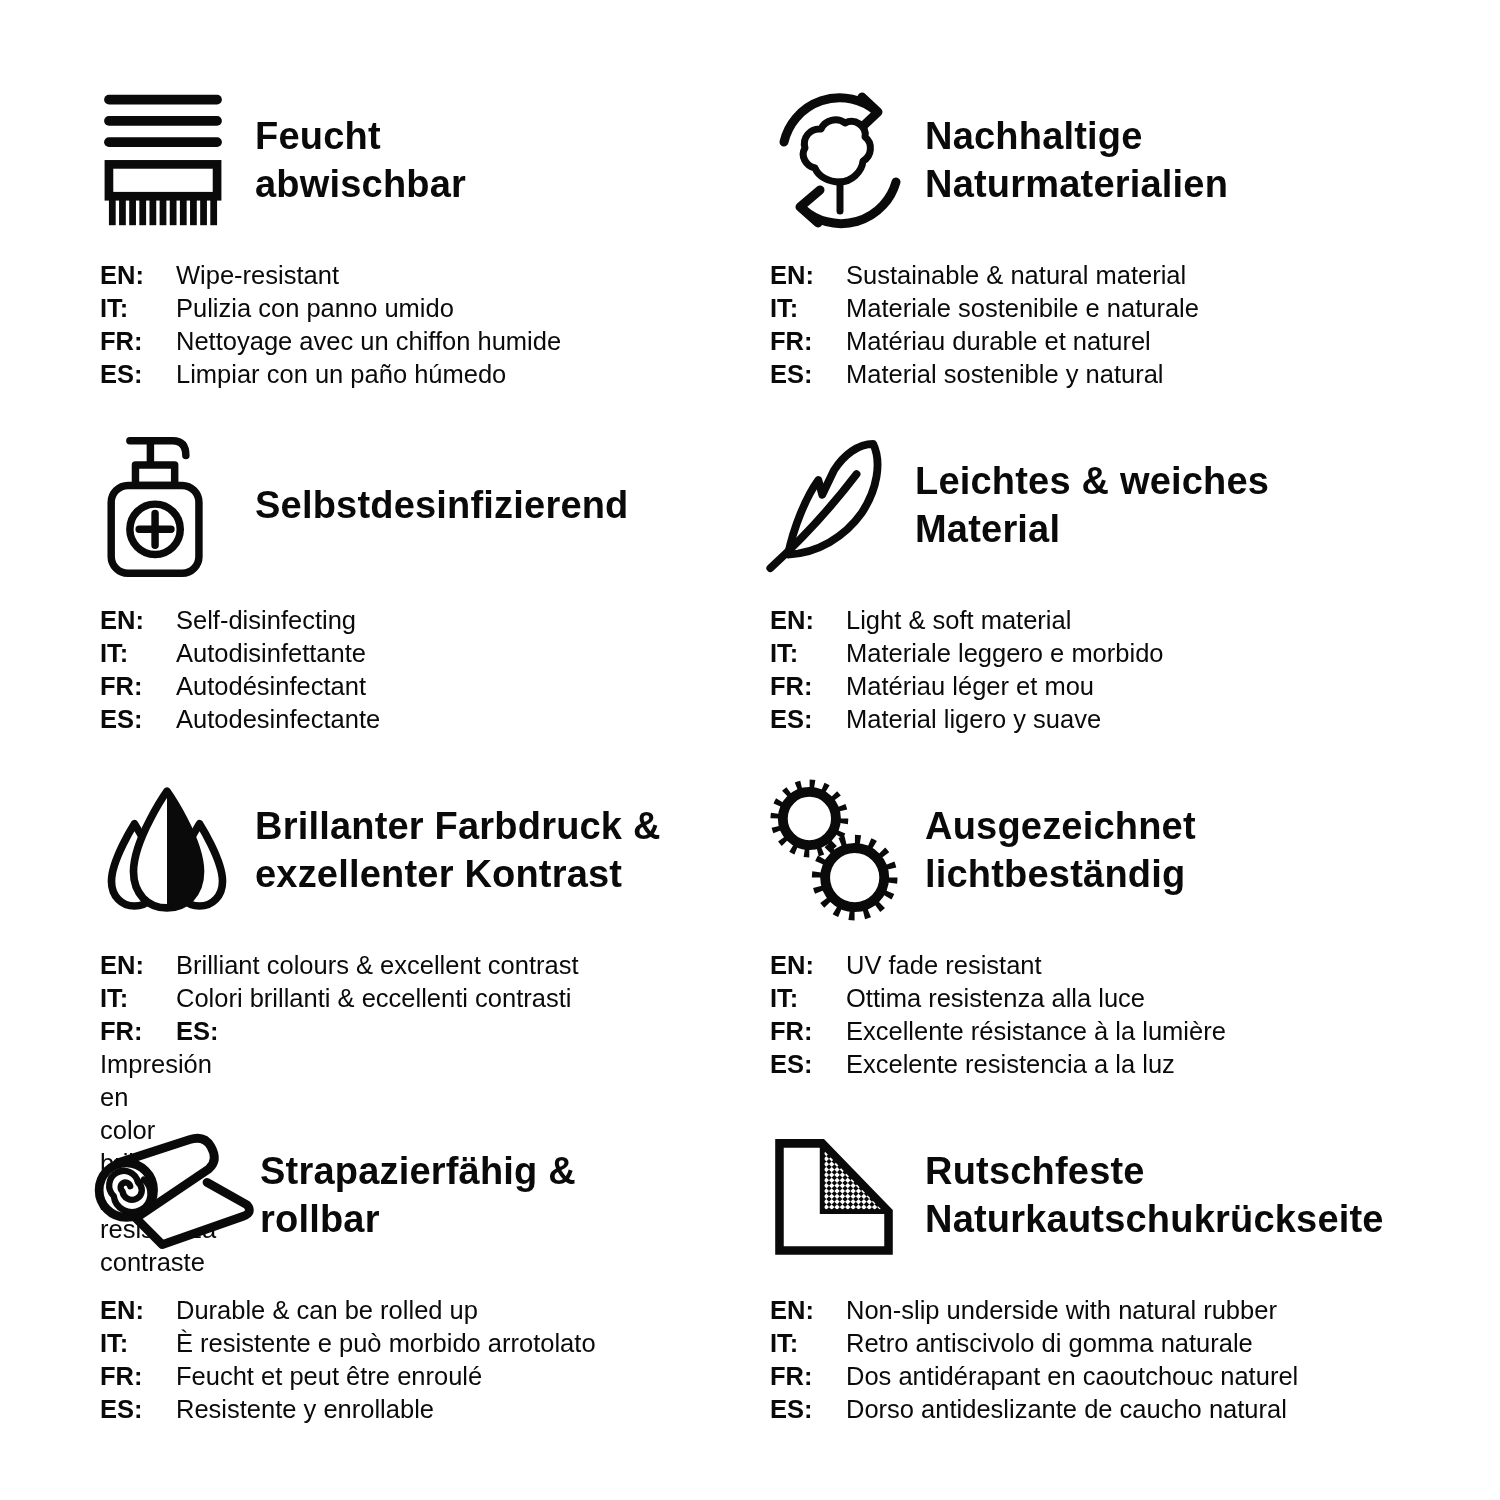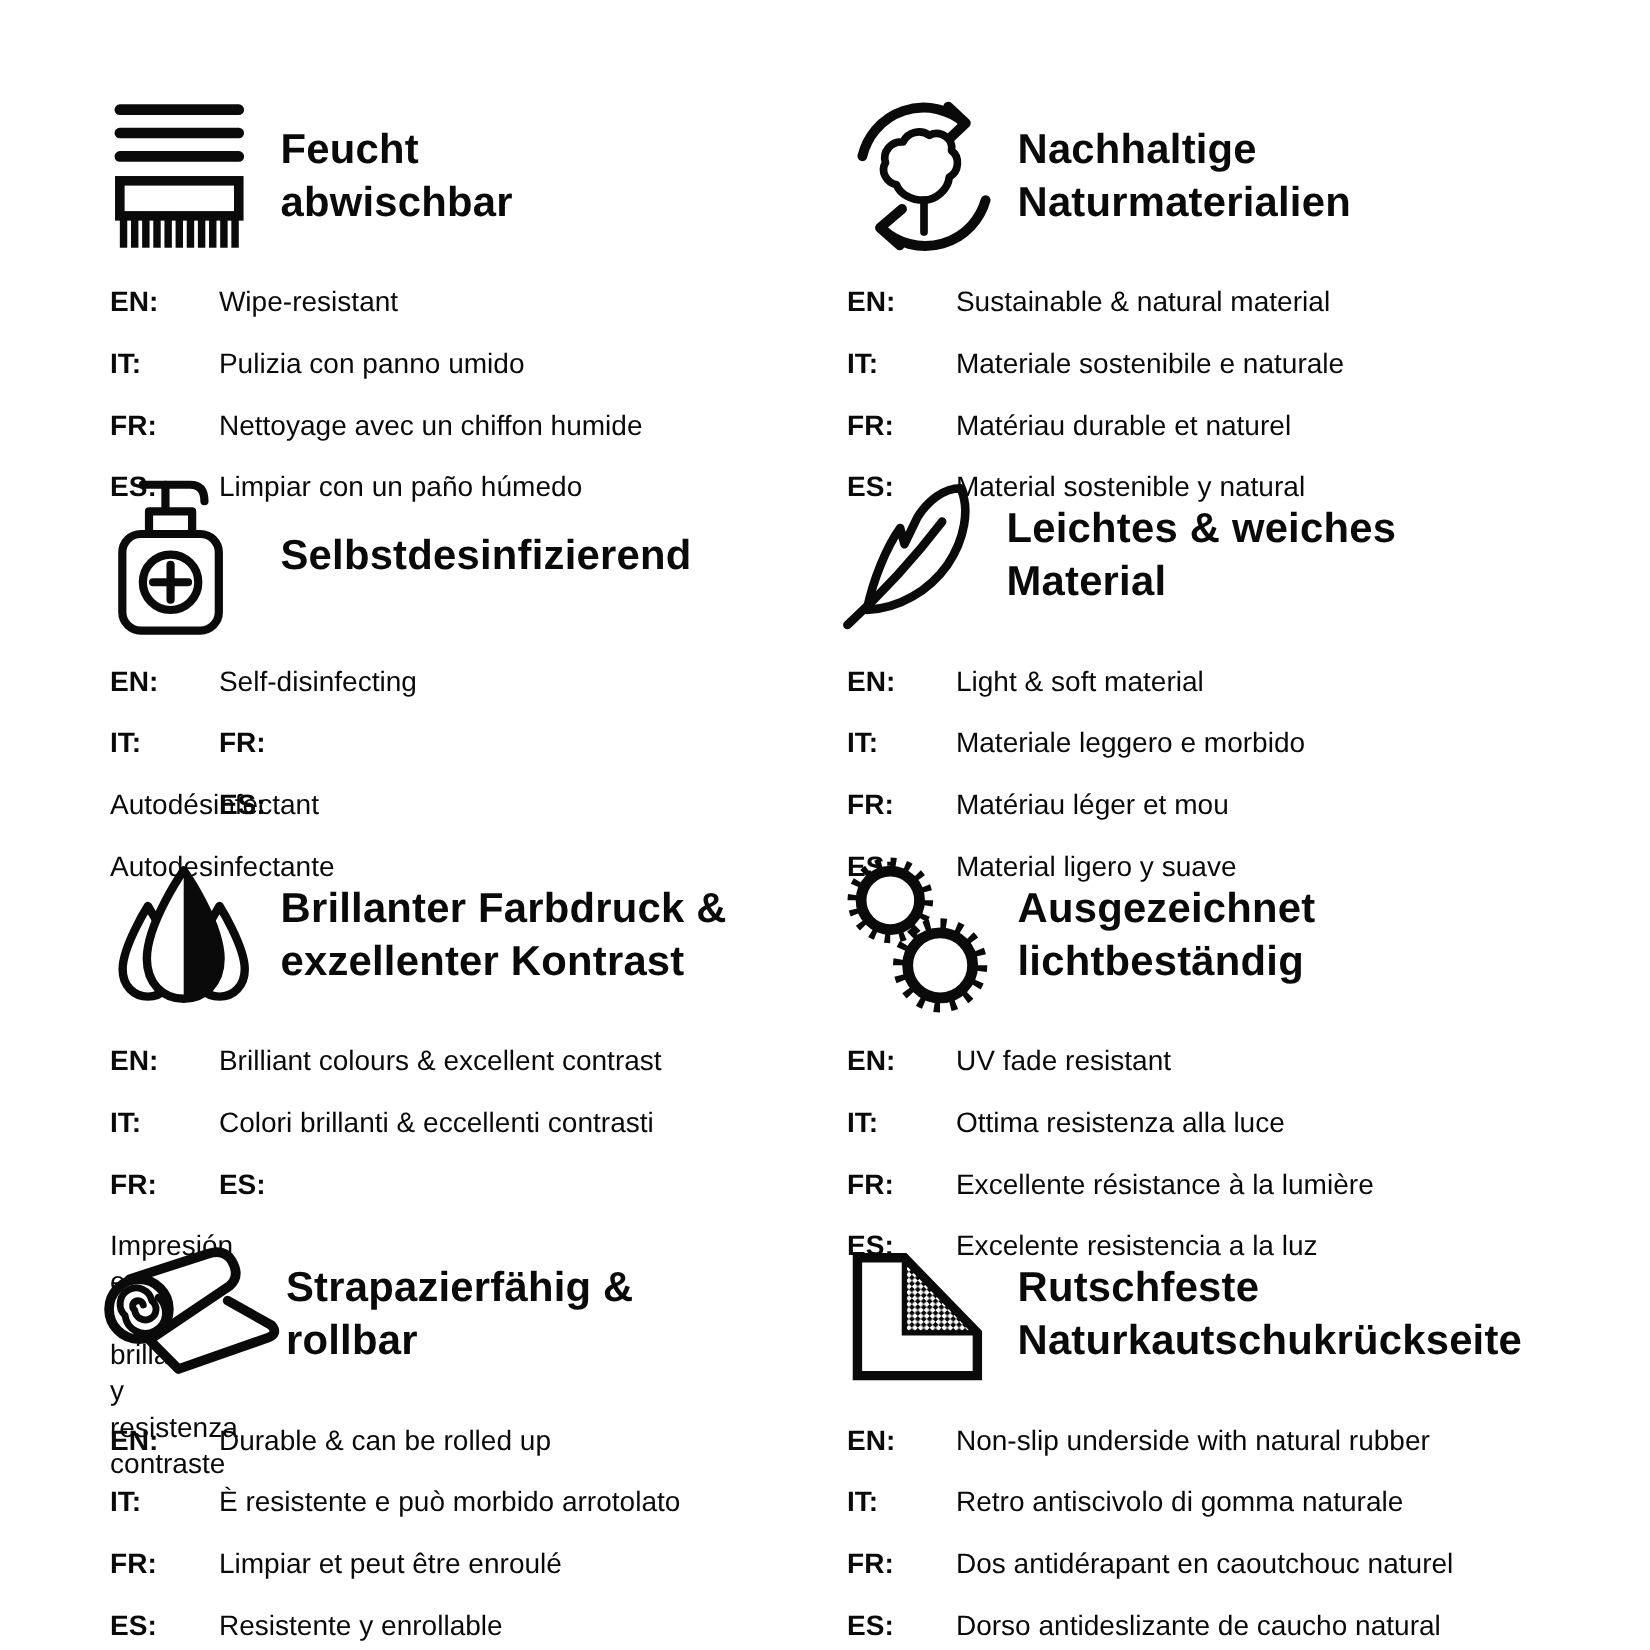--- a/index.html
+++ b/index.html
@@ -8,21 +8,21 @@
   .page{box-sizing:border-box;width:1500px;height:1500px;
         padding:78px 30px 20px 100px;display:grid;
         grid-template-columns:670px 670px;grid-auto-rows:345px;}
   .card{overflow:visible}
   .head{display:flex;align-items:center;min-height:165px;}
   .icon{flex:0 0 155px;display:flex;align-items:center;justify-content:flex-start;}
   .icon svg{display:block;overflow:visible}
   .title{margin:0;font-size:38px;line-height:1.25;font-weight:700;
          white-space:pre-line;letter-spacing:.2px;}
   .trans{margin-top:16px;display:grid;grid-template-columns:76px 1fr;
-         font-size:25.5px;line-height:33px;gap:23px;}
+         font-size:25.5px;line-height:33px;}
   .lab{font-weight:700;}
   .txt{}
 </style>
 </head>
 <body>
 
 <div class="page">
 
   <section class="card">
     <div class="head">
@@ -100,20 +100,21 @@
           <circle cx="59" cy="105" r="27" stroke-width="8" fill="#fff"></circle>
           <path d="M42,105 H76 M59,88 V122" stroke-width="8"></path>
         </svg>
       </div>
       <h2 class="title">Selbstdesinfizierend</h2>
     </div>
     <div class="trans">
       <div class="lab">EN:</div>
       <div class="txt">Self-disinfecting</div>
       <div class="lab">IT:</div>
+      <div class="txt">Autodisinfettante</div>
       <div class="lab">FR:</div>
       <div class="txt">Autodésinfectant</div>
       <div class="lab">ES:</div>
       <div class="txt">Autodesinfectante</div>
     </div>
   </section>
 
   <section class="card">
     <div class="head">
       <div class="icon" style="margin-left:-10px">
@@ -204,21 +205,21 @@
       </div>
       <h2 class="title">Strapazierfähig &amp;
 rollbar</h2>
     </div>
     <div class="trans">
       <div class="lab">EN:</div>
       <div class="txt">Durable &amp; can be rolled up</div>
       <div class="lab">IT:</div>
       <div class="txt">È resistente e può morbido arrotolato</div>
       <div class="lab">FR:</div>
-      <div class="txt">Limpiar et peut être enroulé</div>
+      <div class="txt">Feucht et peut être enroulé</div>
       <div class="lab">ES:</div>
       <div class="txt">Resistente y enrollable</div>
     </div>
   </section>
 
   <section class="card">
     <div class="head">
       <div class="icon">
         <svg width="128" height="128" viewBox="0 0 135 135">
           <defs>

